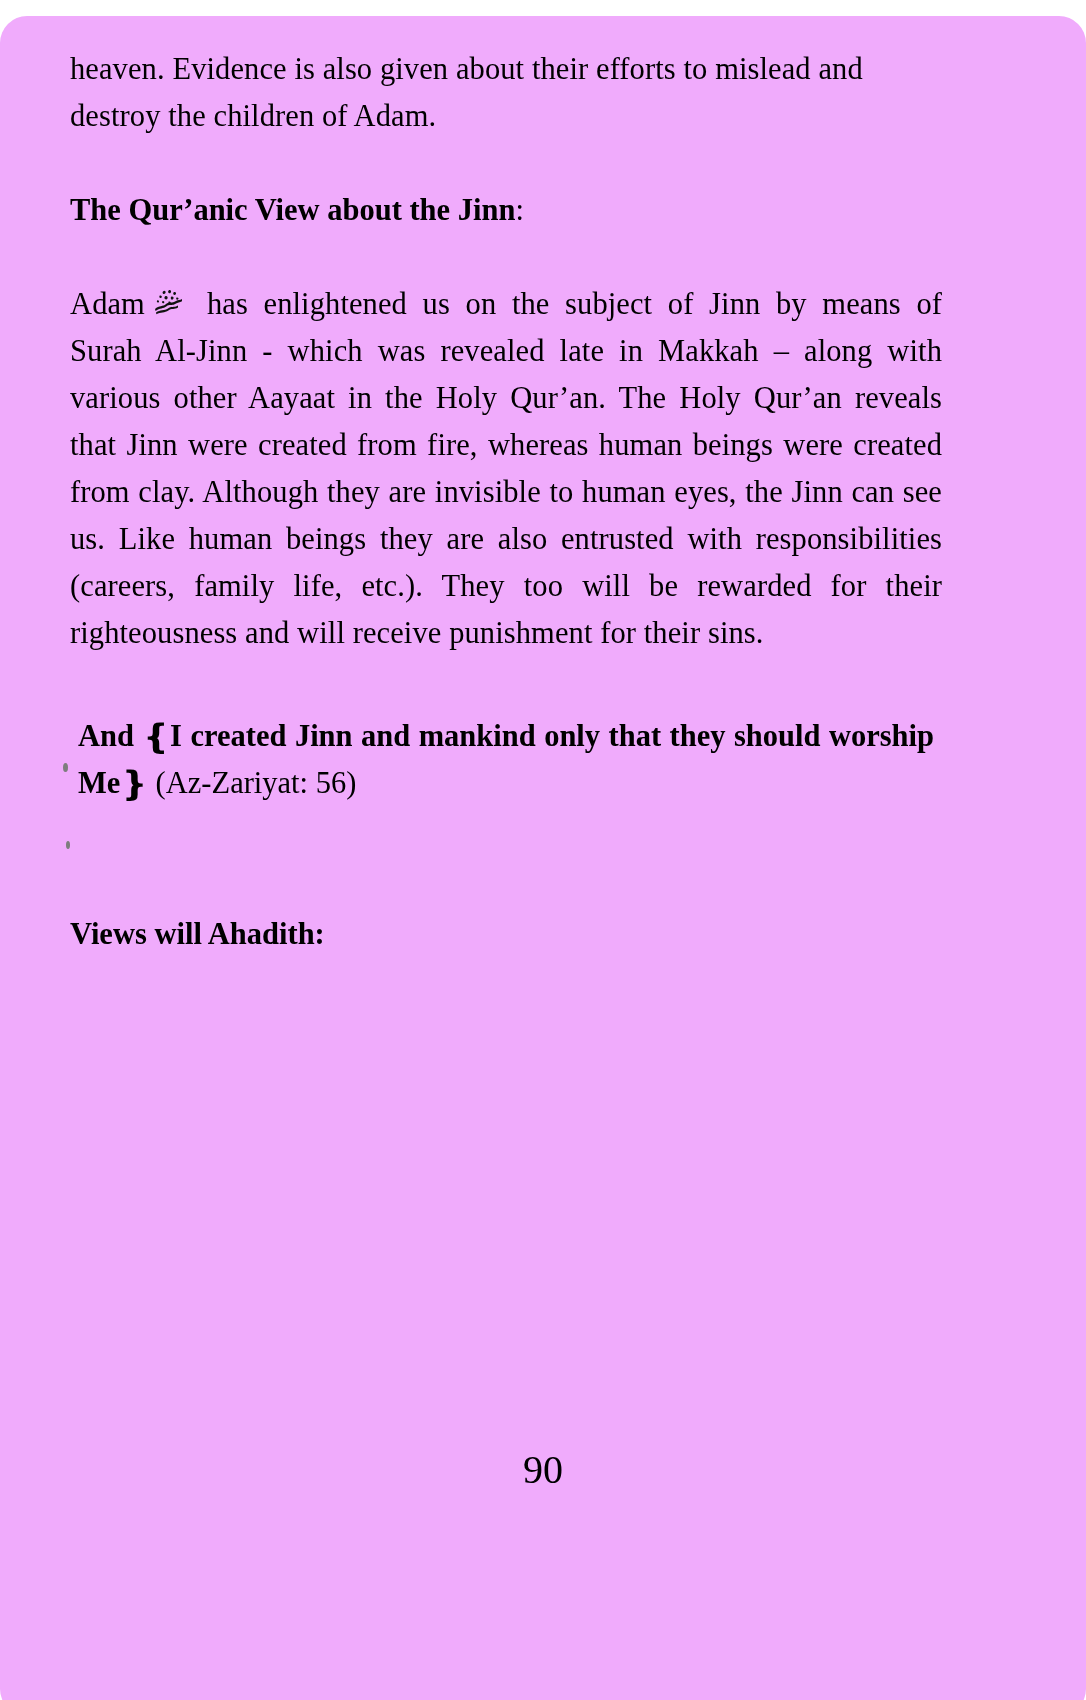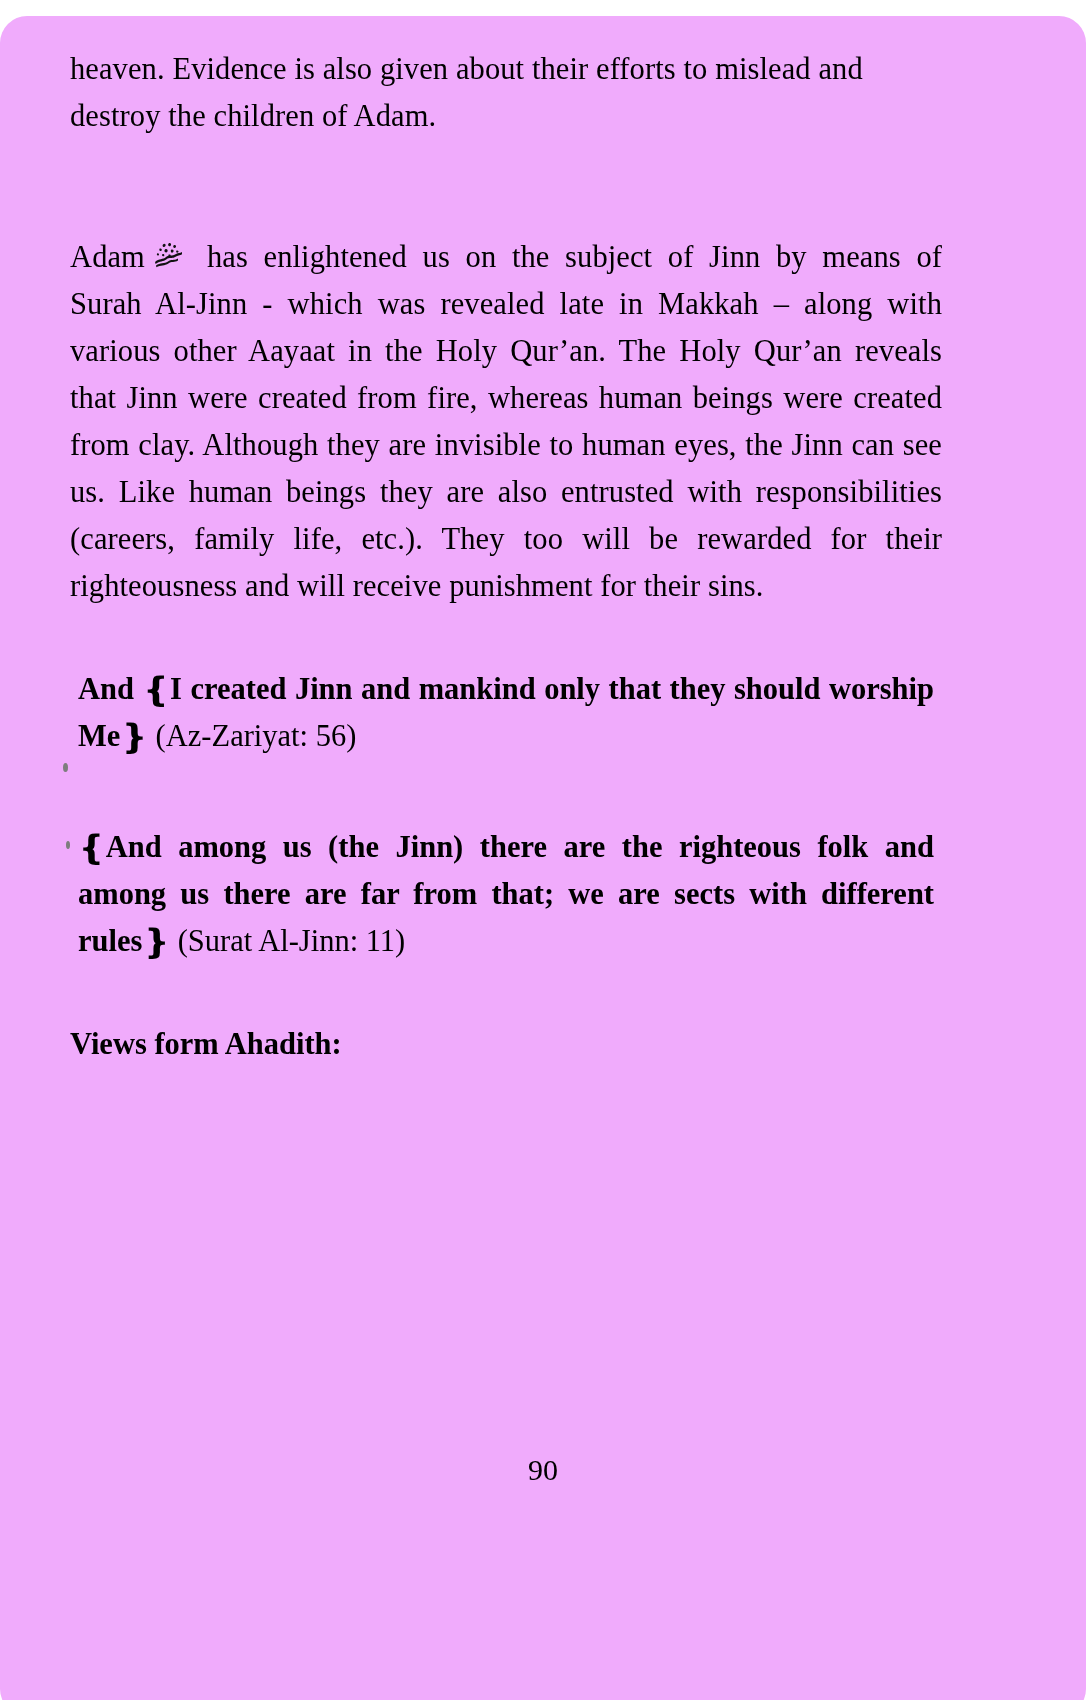--- a/index.html
+++ b/index.html
@@ -94,35 +94,36 @@
   }
   .speck-a { left: 63px; top: 747px; width: 5px; height: 9px; }
   .speck-b { left: 66px; top: 825px; width: 4px; height: 8px; }
 
   .pagenum {
     position: absolute;
     left: 0;
     top: 1436px;
     width: 1086px;
     text-align: center;
-    font-size: 30px;
+    font-size: 40px;
     line-height: 36px;
   }
 </style>
 </head>
 <body>
 
 <div class="page">
 
   <div class="content">
 
     <p class="para nojust">heaven. Evidence is also given about their efforts to mislead and destroy the children of Adam.</p>
 
     <div class="gap-md"></div>
 
+    <p class="heading"><span>The Qur’anic View about the Jinn</span><span class="light">:</span></p>
 
     <div class="gap-md"></div>
 
     <p class="para"><span>Adam</span><span class="honorific"><svg viewBox="0 0 34 30" width="34" height="30" aria-hidden="true">
             <g fill="#111111">
               <path d="M4 21 C8 17, 12 19, 15 16 C18 13, 21 16, 25 13 C27 11.5, 29 12.5, 31 11 L31 13.2 C28.6 14.8, 26.8 14.2, 24.6 15.8 C21.4 18.2, 18.6 15.6, 15.6 18.2 C12.4 21, 8.6 19.6, 4.6 23 Z"></path>
               <path d="M5 24.4 C9 21.4, 13.5 23, 17 20.4 C20 18.2, 23 20, 27 17.6 L27 19.6 C23.6 21.8, 20.4 20.2, 17.4 22.4 C13.8 25, 9.6 23.6, 5.4 26.2 Z"></path>
               <path d="M12 3.5 C13.3 2.2, 14.8 3.1, 14.6 4.6 C14.4 6.1, 12.6 6.5, 11.9 5.4 C11.4 4.6, 11.5 4, 12 3.5 Z"></path>
               <path d="M17.6 2.4 C19 1.4, 20.4 2.6, 20 4.1 C19.6 5.6, 17.8 5.7, 17.3 4.5 C17 3.7, 17.1 2.8, 17.6 2.4 Z"></path>
               <path d="M22.8 4.2 C24.2 3.4, 25.4 4.6, 24.9 6 C24.4 7.4, 22.6 7.3, 22.3 6.1 C22.1 5.3, 22.4 4.5, 22.8 4.2 Z"></path>
@@ -135,25 +136,24 @@
               <path d="M17.8 13.6 C19 13, 20.1 14.1, 19.6 15.1 C19.1 16.1, 17.6 15.9, 17.5 15 C17.4 14.3, 17.5 13.8, 17.8 13.6 Z"></path>
             </g>
           </svg></span><span>has enlightened us on the subject of Jinn by means of Surah Al-Jinn - which was revealed late in Makkah – along with various other </span><span class="ital">Aayaat</span><span> in the Holy Qur’an. The Holy Qur’an reveals that Jinn were created from fire, whereas human beings were created from clay. Although they are invisible to human eyes, the Jinn can see us. Like human beings they are also entrusted with responsibilities (careers, family life, etc.). They too will be rewarded for their righteousness and will receive punishment for their sins.</span></p>
 
     <div class="gap-lg"></div>
 
     <p class="quote"><span>And </span><span class="brk">❴</span><span>I created Jinn and mankind only that they should worship Me</span><span class="brk">❵</span><span class="cite"> (</span><span class="cite ital">Az-Zariyat</span><span class="cite">: 56)</span></p>
 
     <div class="gap-lg"></div>
 
-    <p class="quote"><span class="brk">❴</span><span>And among us (the Jinn) there are the righteous folk and among us there are far from that; we are sects with different rules</span><span class="brk">❵</span><span class="cite"> (Surat Al-Jinn: 11)</span></p>
 
     <div class="gap-lg"></div>
 
-    <p class="heading"><span>Views form Ahadith:</span></p>
+    <p class="heading"><span>Views will Ahadith:</span></p>
 
     <div class="gap-md"></div>
 
 
   </div>
 
   <div class="speck speck-a"></div>
   <div class="speck speck-b"></div>
 
   <div class="pagenum">90</div>

